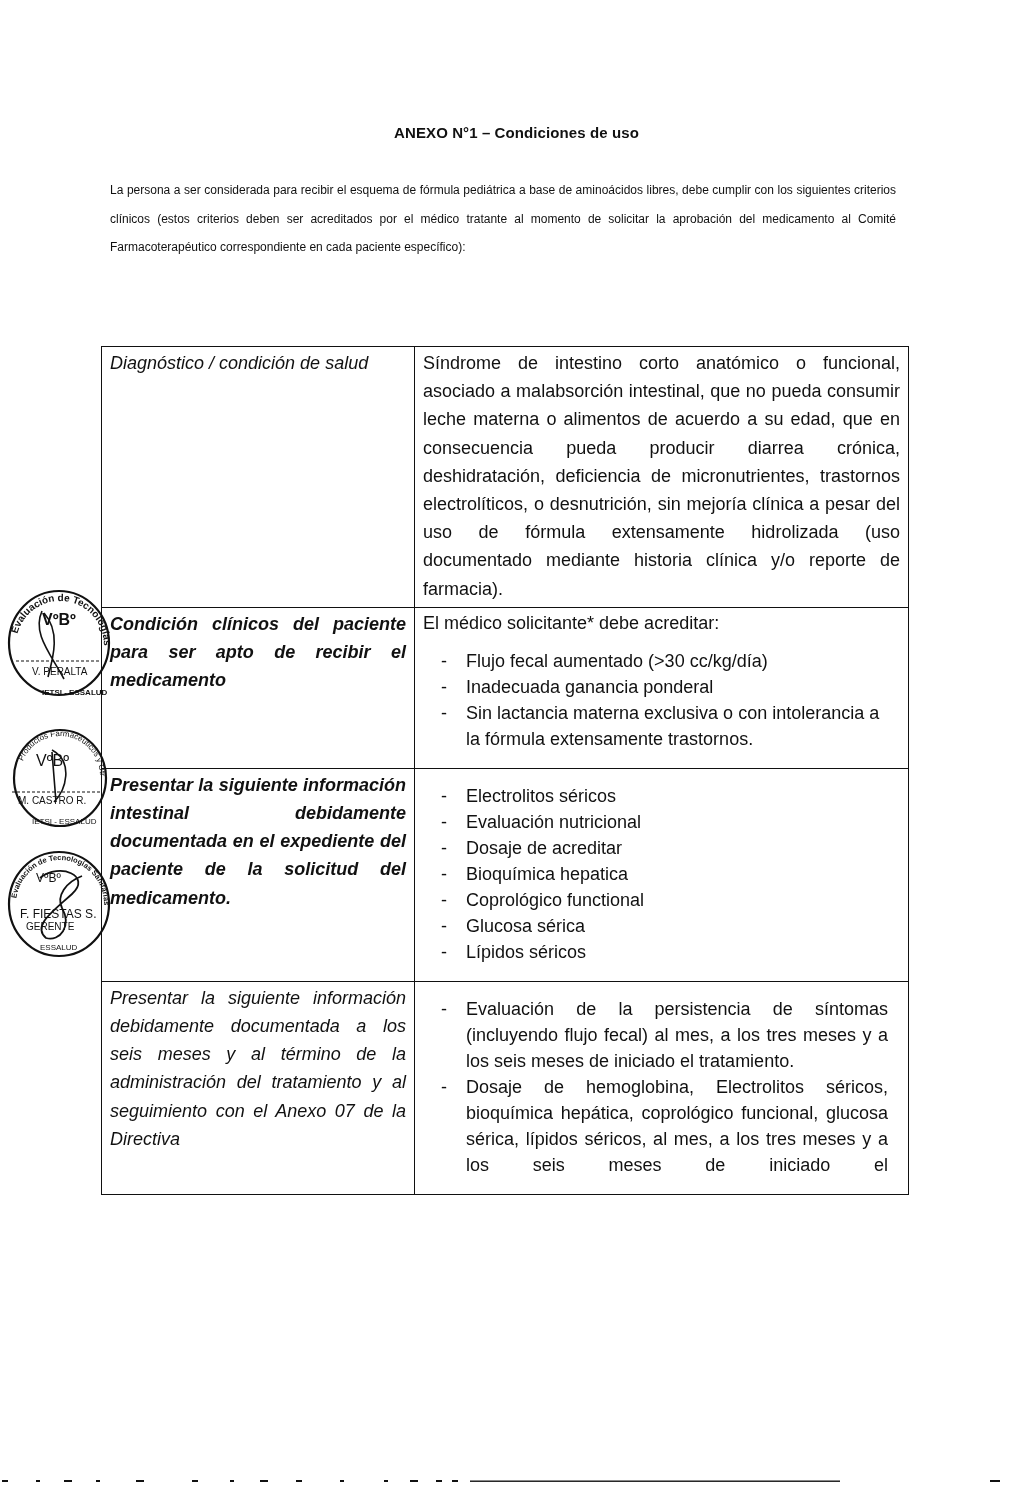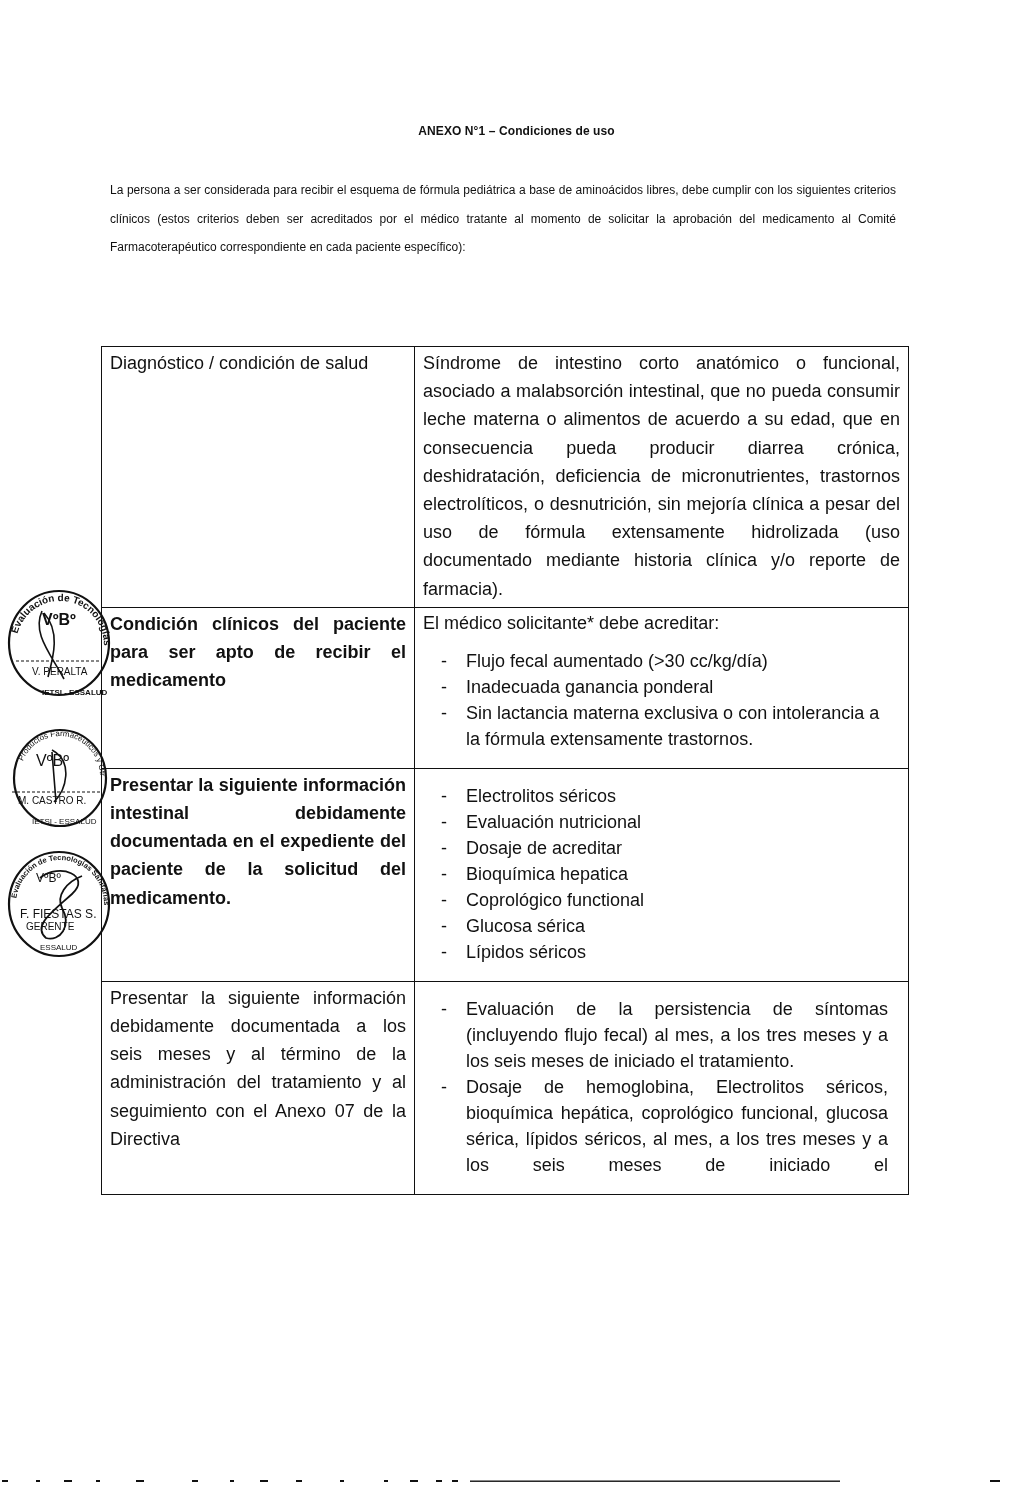--- a/index.html
+++ b/index.html
@@ -15,21 +15,21 @@
       font-family: "Liberation Sans", sans-serif;
       color: #111111;
     }
     .title {
       position: absolute;
       left: 0;
       width: 1033px;
       top: 124px;
       text-align: center;
       font-weight: bold;
-      font-size: 12px;
+      font-size: 15px;
       letter-spacing: 0.1px;
     }
     .intro {
       position: absolute;
       left: 110px;
       top: 176px;
       width: 786px;
       font-size: 12px;
       line-height: 28.6px;
       text-align: justify;
@@ -42,21 +42,21 @@
       width: 806px;
       border-collapse: collapse;
       table-layout: fixed;
       font-size: 18px;
     }
     table.cond td {
       border: 1.6px solid #111111;
       vertical-align: top;
       padding: 2px 8px 4px 8px;
     }
-    td.c1 { width: 296px; }
+    td.c1 { width: 296px; font-style: italic; }
     td.c2 { width: 477px; }
     .lh28 { line-height: 28.2px; }
     .lh26 { line-height: 26px; }
     .just {
       text-align: justify;
       text-align-last: left;
     }
     .justall {
       text-align: justify;
       text-align-last: justify;

